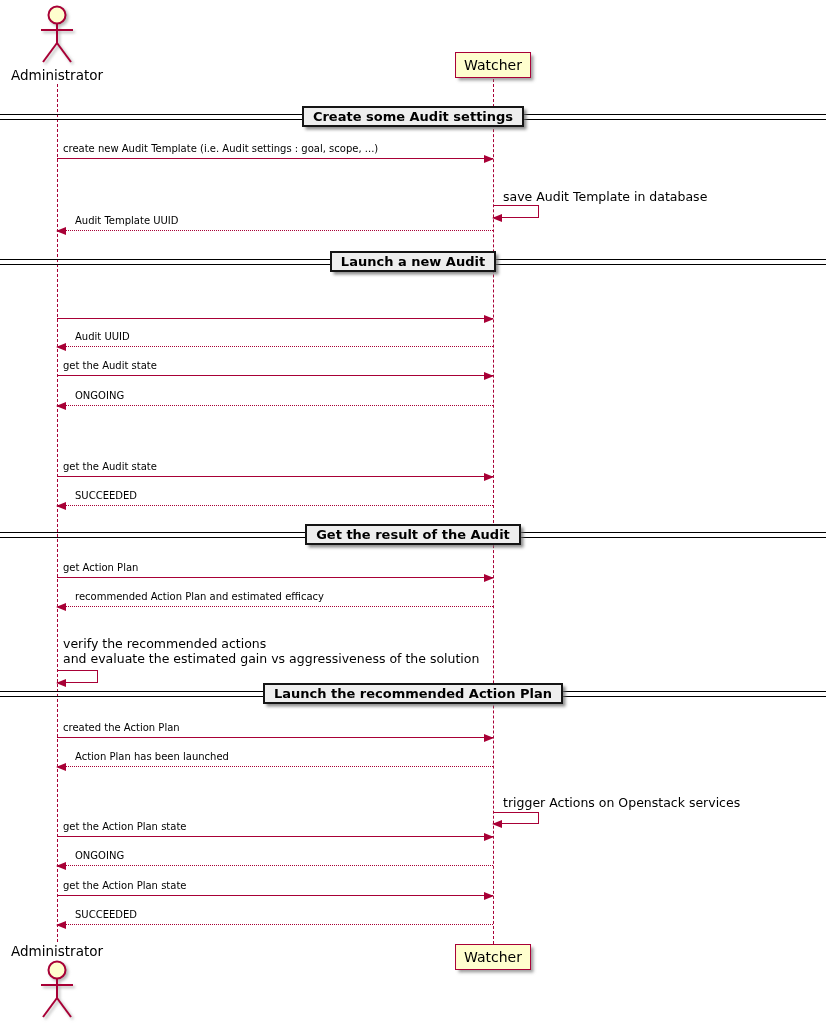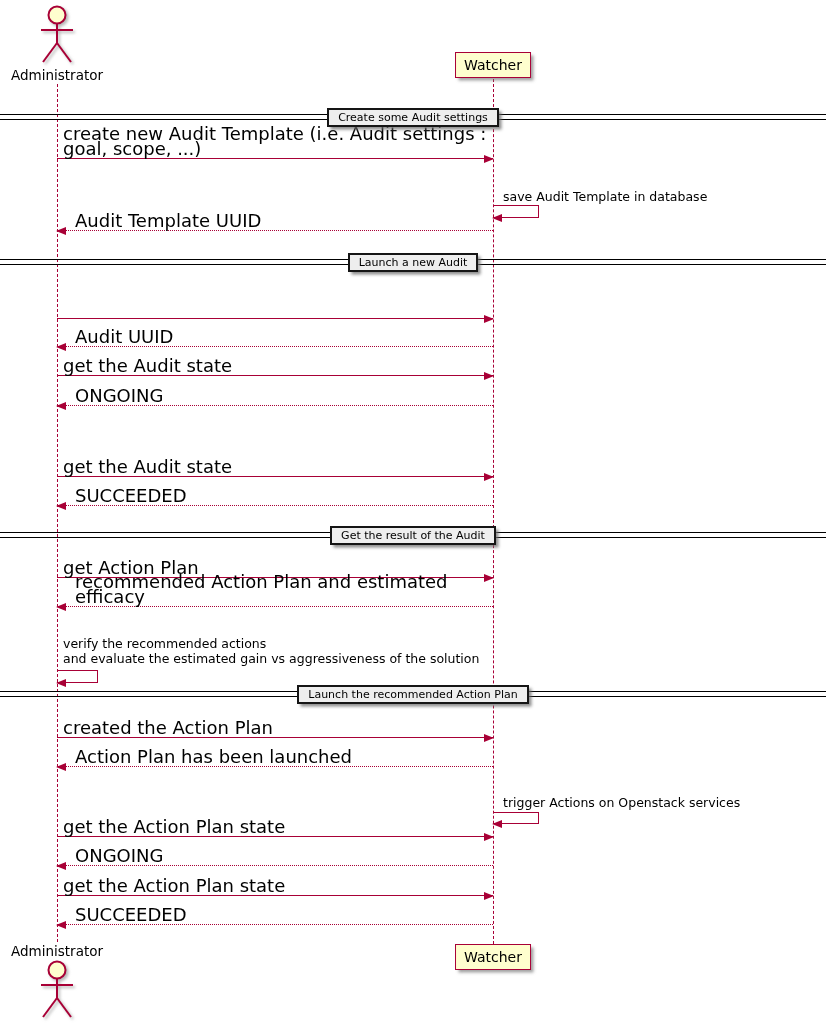--- a/index.html
+++ b/index.html
@@ -25,29 +25,29 @@
     padding:4px 8px;font-size:14px;white-space:nowrap;
     box-shadow:2.5px 2.5px 3px rgba(120,120,120,0.7);
   }
   
   .divider{position:absolute;left:0;right:0;height:23px;text-align:center;z-index:4;}
   .divider-lines{position:absolute;left:0;right:0;top:8px;height:4px;
     border-top:1.5px solid #000;border-bottom:1.5px solid #000;}
   .divider-box{
     position:relative;display:inline-block;z-index:5;
     background:var(--divider-fill);border:2px solid #151515;
-    padding:1px 9px;font-size:11px;font-weight:normal;white-space:nowrap;
+    padding:1px 9px;font-size:13px;font-weight:bold;white-space:nowrap;
     box-shadow:2.5px 2.5px 3px rgba(110,110,110,0.8);
   }
   
   .msg{position:absolute;left:57px;width:436px;z-index:2;}
   .msg.solid{border-bottom:1px solid var(--accent);}
   .msg.return{border-bottom:1px dotted var(--accent);}
   .mlabel{
-    position:absolute;left:6px;bottom:2px;font-size:18px;line-height:15px;
+    position:absolute;left:6px;bottom:2px;font-size:10px;line-height:15px;
     white-space:pre-line;color:#000;
   }
   .msg.return .mlabel{left:18px;}
   .ah-r{position:absolute;right:-1px;bottom:-5px;width:0;height:0;
     border-top:4.5px solid transparent;border-bottom:4.5px solid transparent;
     border-left:10px solid var(--accent);}
   .ah-l{position:absolute;left:-1px;bottom:-5px;width:0;height:0;
     border-top:4.5px solid transparent;border-bottom:4.5px solid transparent;
     border-right:10px solid var(--accent);}
   

